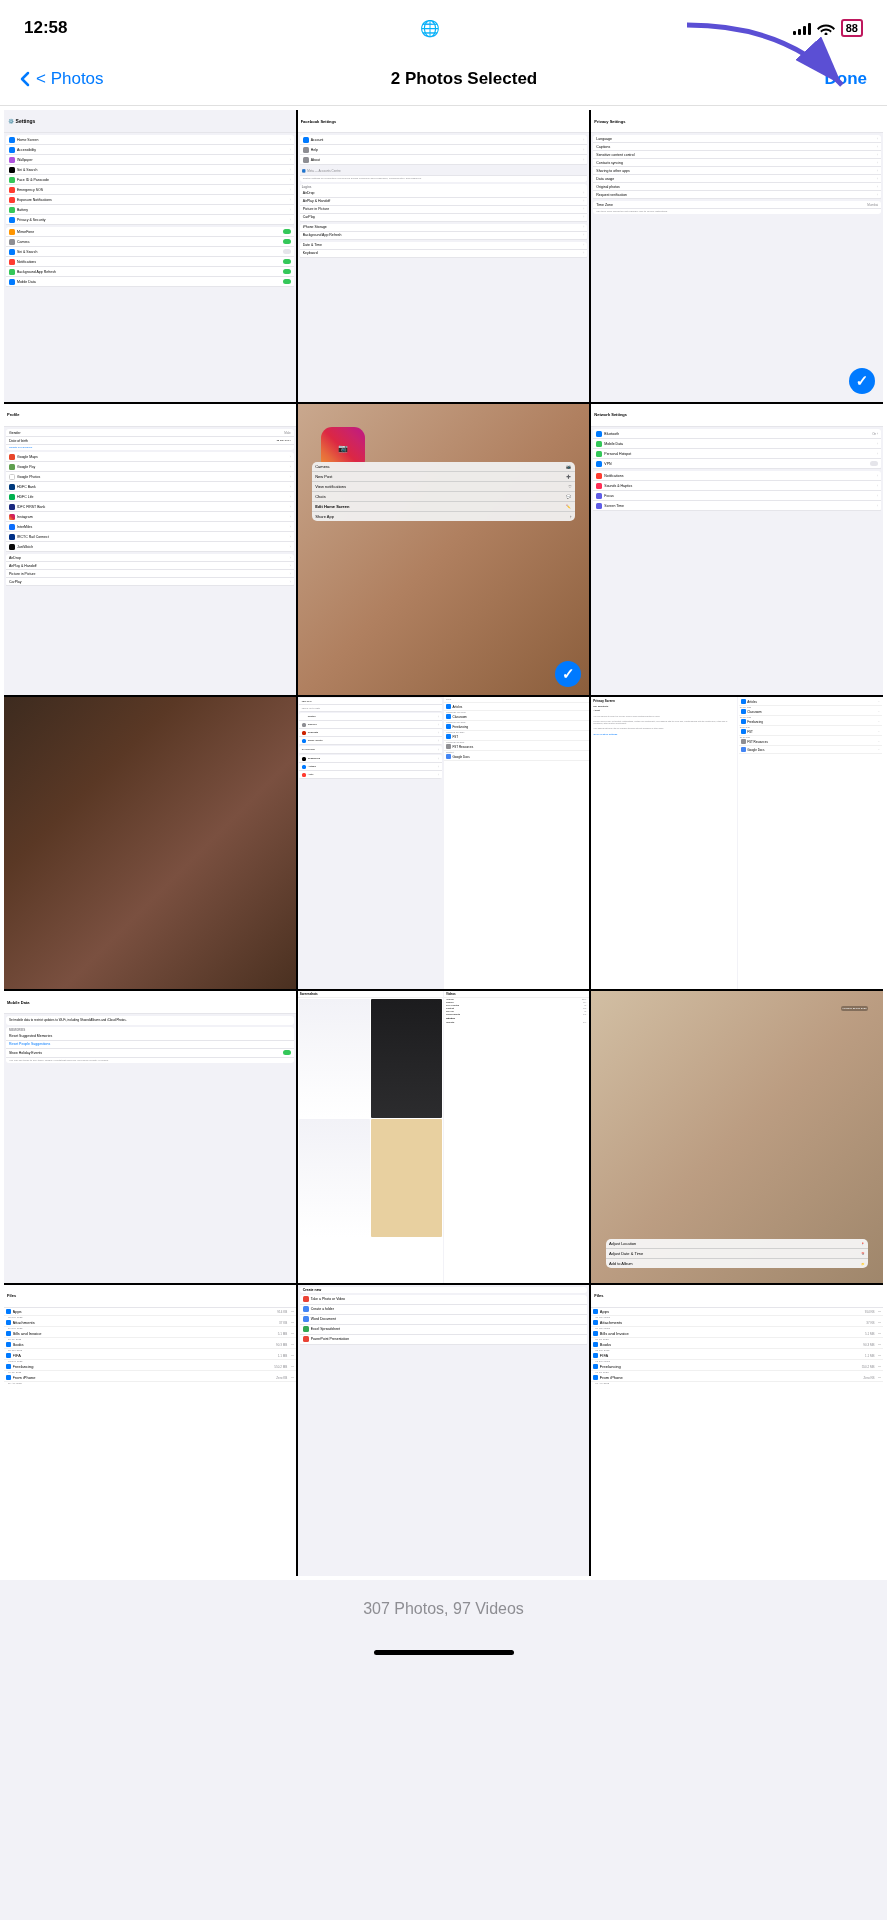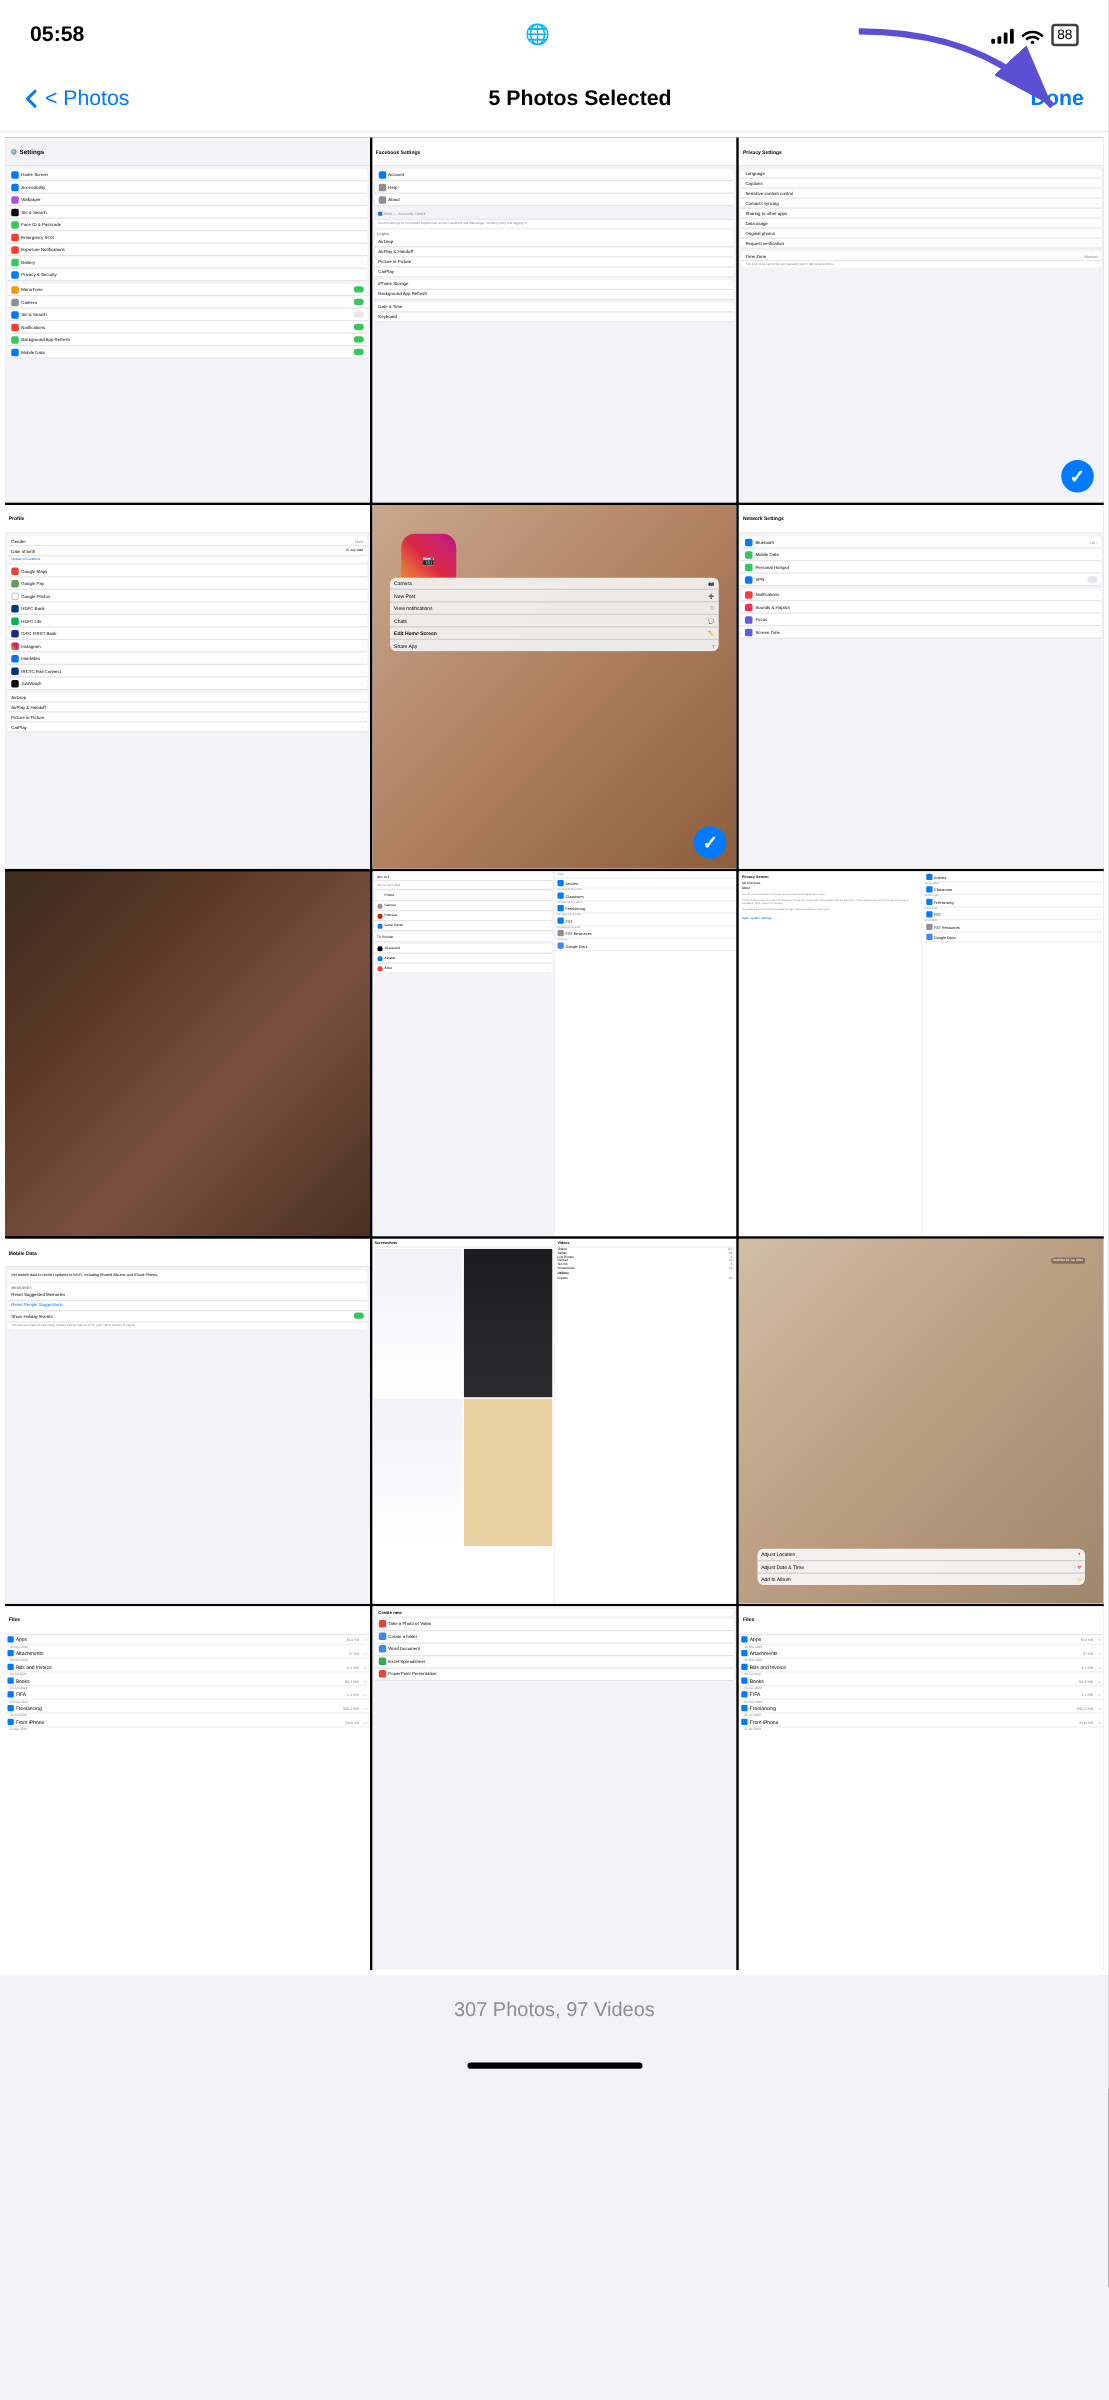--- a/index.html
+++ b/index.html
@@ -36,25 +36,25 @@
       align-items: flex-end;
       gap: 2px;
       height: 14px;
     }
     .signal-bars span {
       background: #000;
       border-radius: 1px;
       width: 3px;
     }
     .battery-box {
-      border: 2px solid #404040;
+      border: 2px solid #be185d;
       border-radius: 3px;
       padding: 1px 3px;
       font-size: 11px;
-      font-weight: 400;
+      font-weight: 700;
       position: relative;
       display: flex;
       align-items: center;
     }
 
     
     .nav-bar {
       display: flex;
       justify-content: space-between;
       align-items: center;
@@ -253,21 +253,21 @@
     <defs>
       <marker id="arrowhead" markerWidth="10" markerHeight="7" refX="10" refY="3.5" orient="auto">
         <polygon points="0 0, 10 3.5, 0 7" fill="#5b4fd4"></polygon>
       </marker>
     </defs>
     <path d="M 20 10 Q 120 10 175 70" stroke="#5b4fd4" stroke-width="5" fill="none" marker-end="url(#arrowhead)"></path>
   </svg>
 </div>
 
 <div class="status-bar">
-  <div class="status-time">05:58</div>
+  <div class="status-time">12:58</div>
   <span style="font-size:16px;">🌐</span>
   <div class="status-icons">
     <div class="signal-bars">
       <span style="height:4px;"></span>
       <span style="height:6px;"></span>
       <span style="height:9px;"></span>
       <span style="height:12px;"></span>
     </div>
     <svg width="18" height="14" viewBox="0 0 18 14">
       <path d="M9 11.5a1.5 1.5 0 1 1 0 3 1.5 1.5 0 0 1 0-3zM9 7.5C11.3 7.5 13.4 8.5 14.8 10l-1.4 1.4C12.3 10.2 10.8 9.5 9 9.5S5.7 10.2 4.6 11.4L3.2 10C4.6 8.5 6.7 7.5 9 7.5zM9 3.5C12.6 3.5 15.8 5 18 7.5L16.6 9C14.8 6.9 12 5.5 9 5.5S3.2 6.9 1.4 9L0 7.5C2.2 5 5.4 3.5 9 3.5z" fill="#000"></path>
@@ -278,21 +278,21 @@
   </div>
 </div>
 
 <div class="nav-bar">
   <div class="nav-back">
     <svg width="10" height="16" viewBox="0 0 10 16">
         <path d="M8 2L2 8l6 6" stroke="#007aff" stroke-width="2.5" fill="none" stroke-linecap="round" stroke-linejoin="round"></path>
       </svg>
     <span style="margin-left:2px;color:#007aff;font-size:17px;">&lt; Photos</span>
   </div>
-  <div class="nav-title">5 Photos Selected</div>
+  <div class="nav-title">2 Photos Selected</div>
   <div class="nav-done">Done</div>
 </div>
 
 <div class="photo-grid-container">
   <div class="main-grid">
 
     <div class="grid-cell">
       <div class="ss-cell" style="background:#f2f2f7;">
         <div class="ss-header" style="background:#f2f2f7;font-size:5px;padding:2px 4px;">⚙️ Settings</div>
         <div style="flex:1;overflow:hidden;background:#f2f2f7;">

